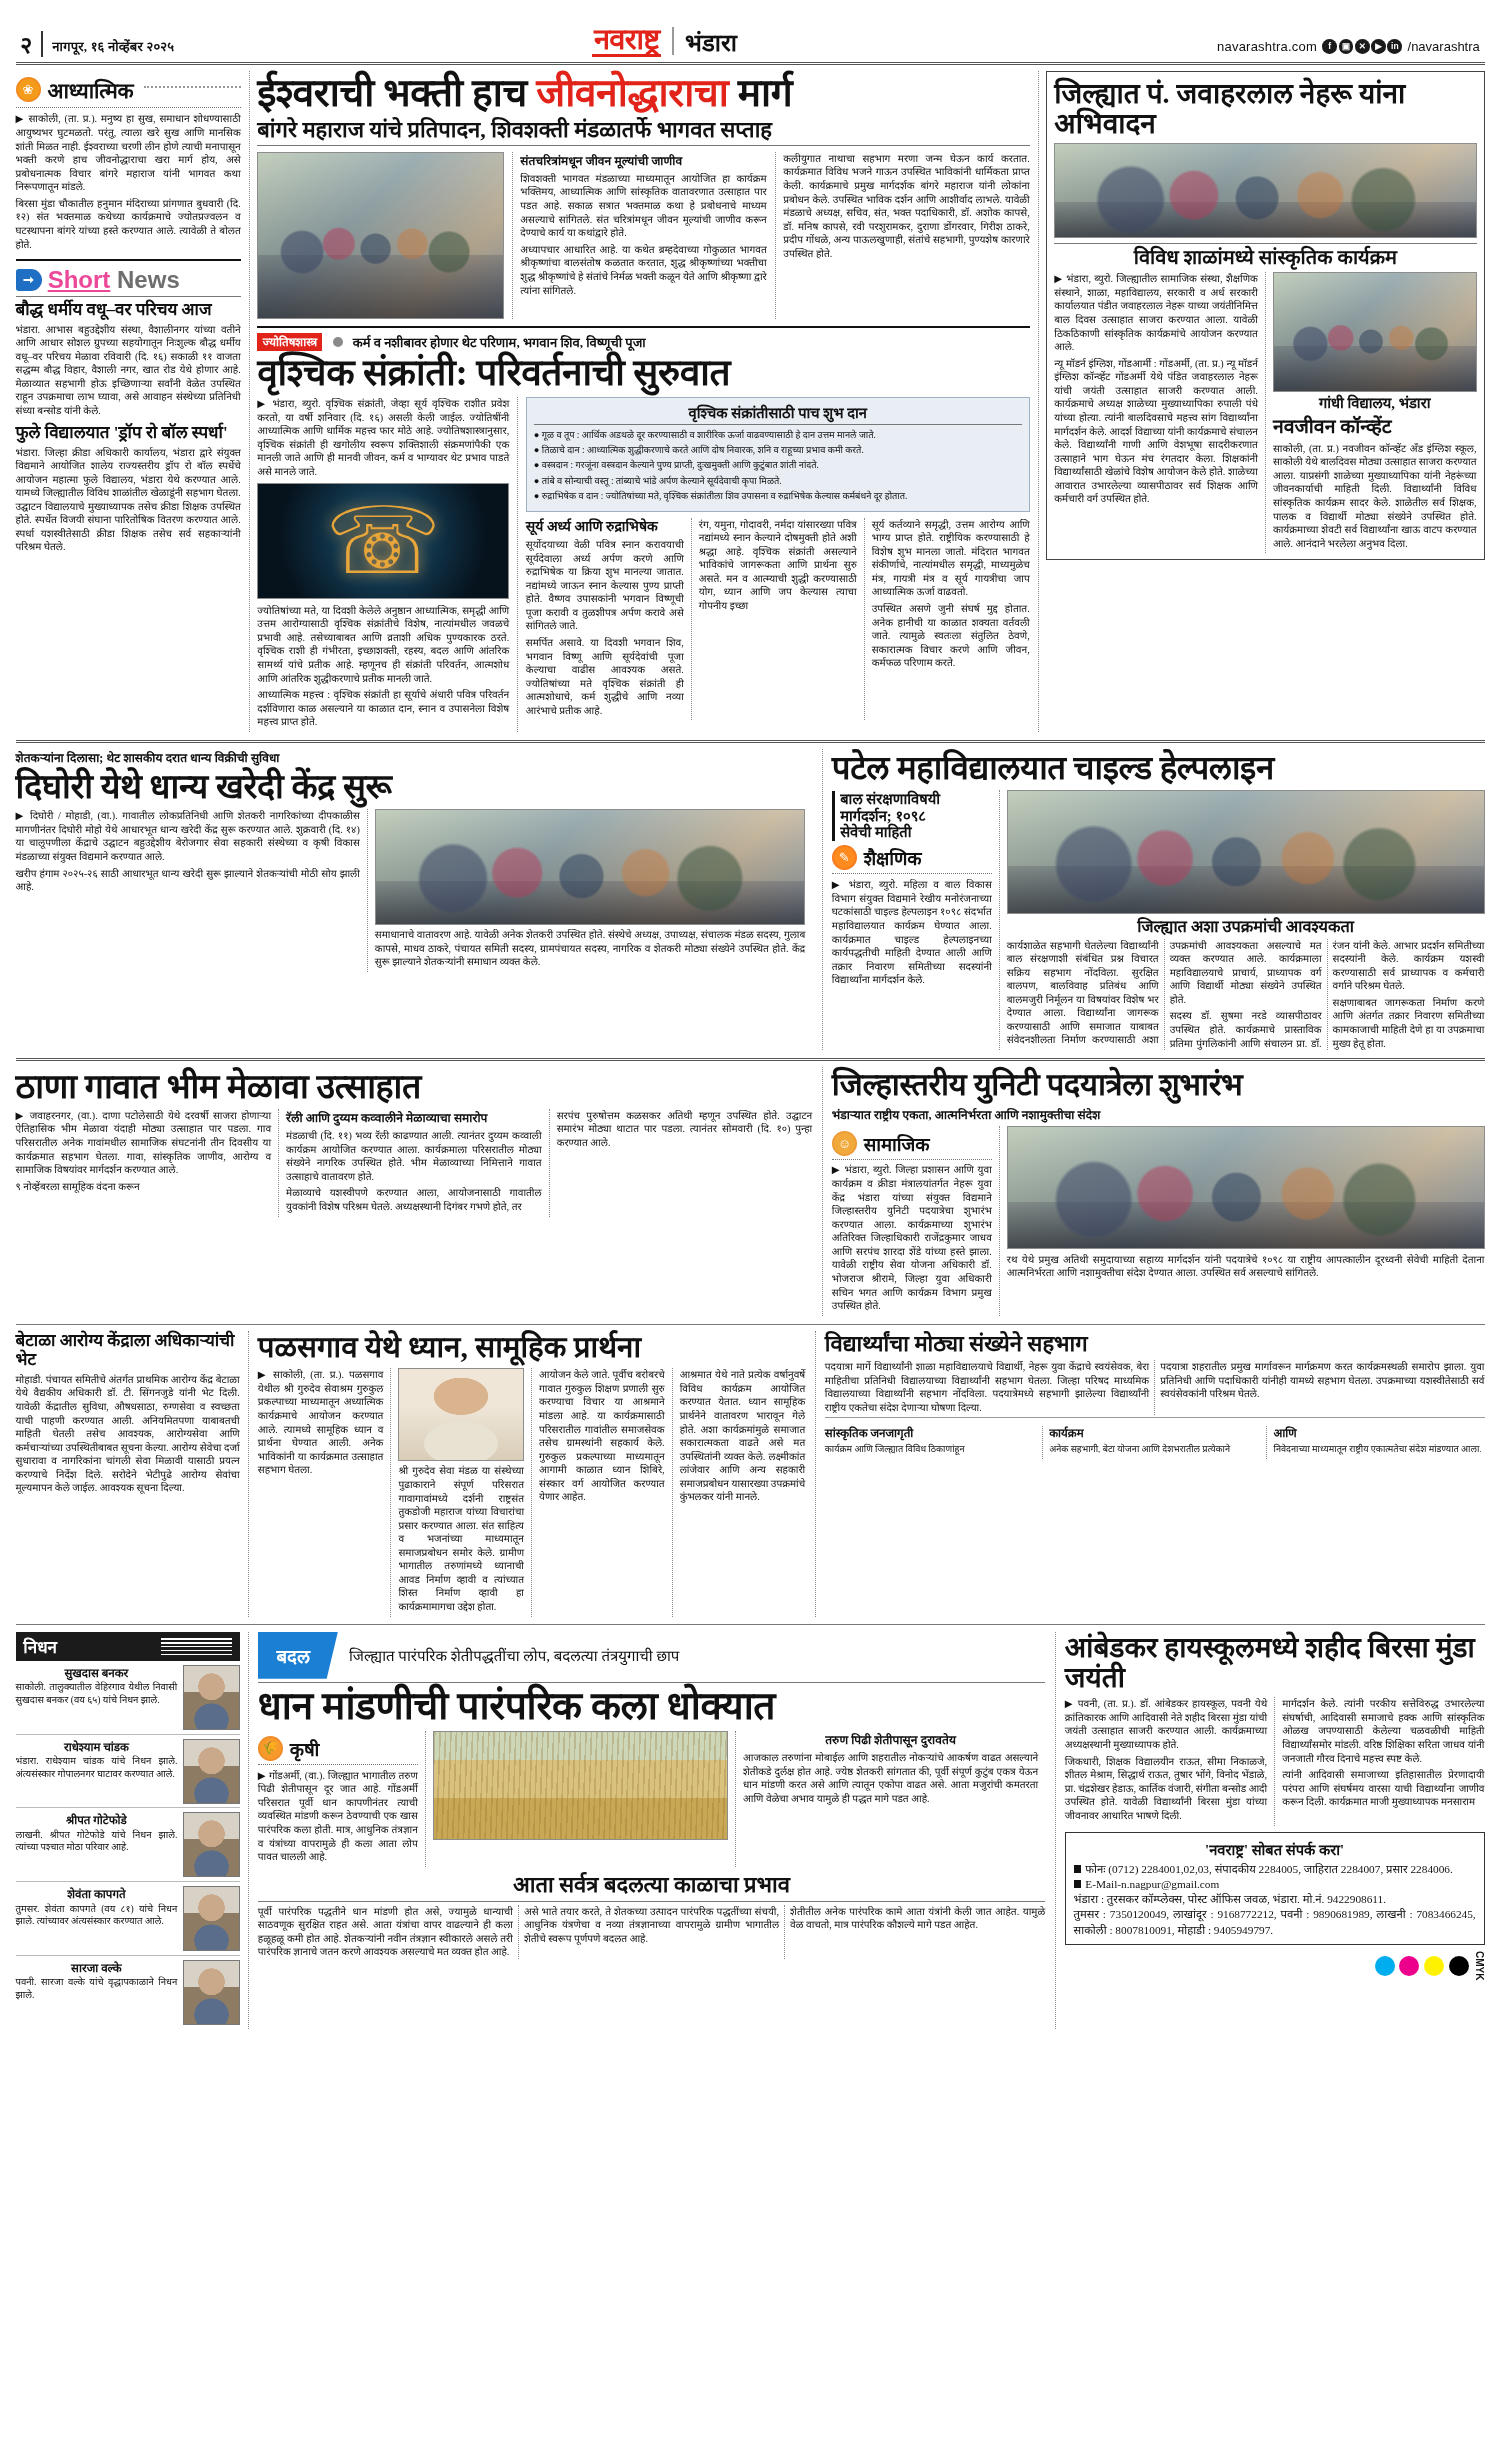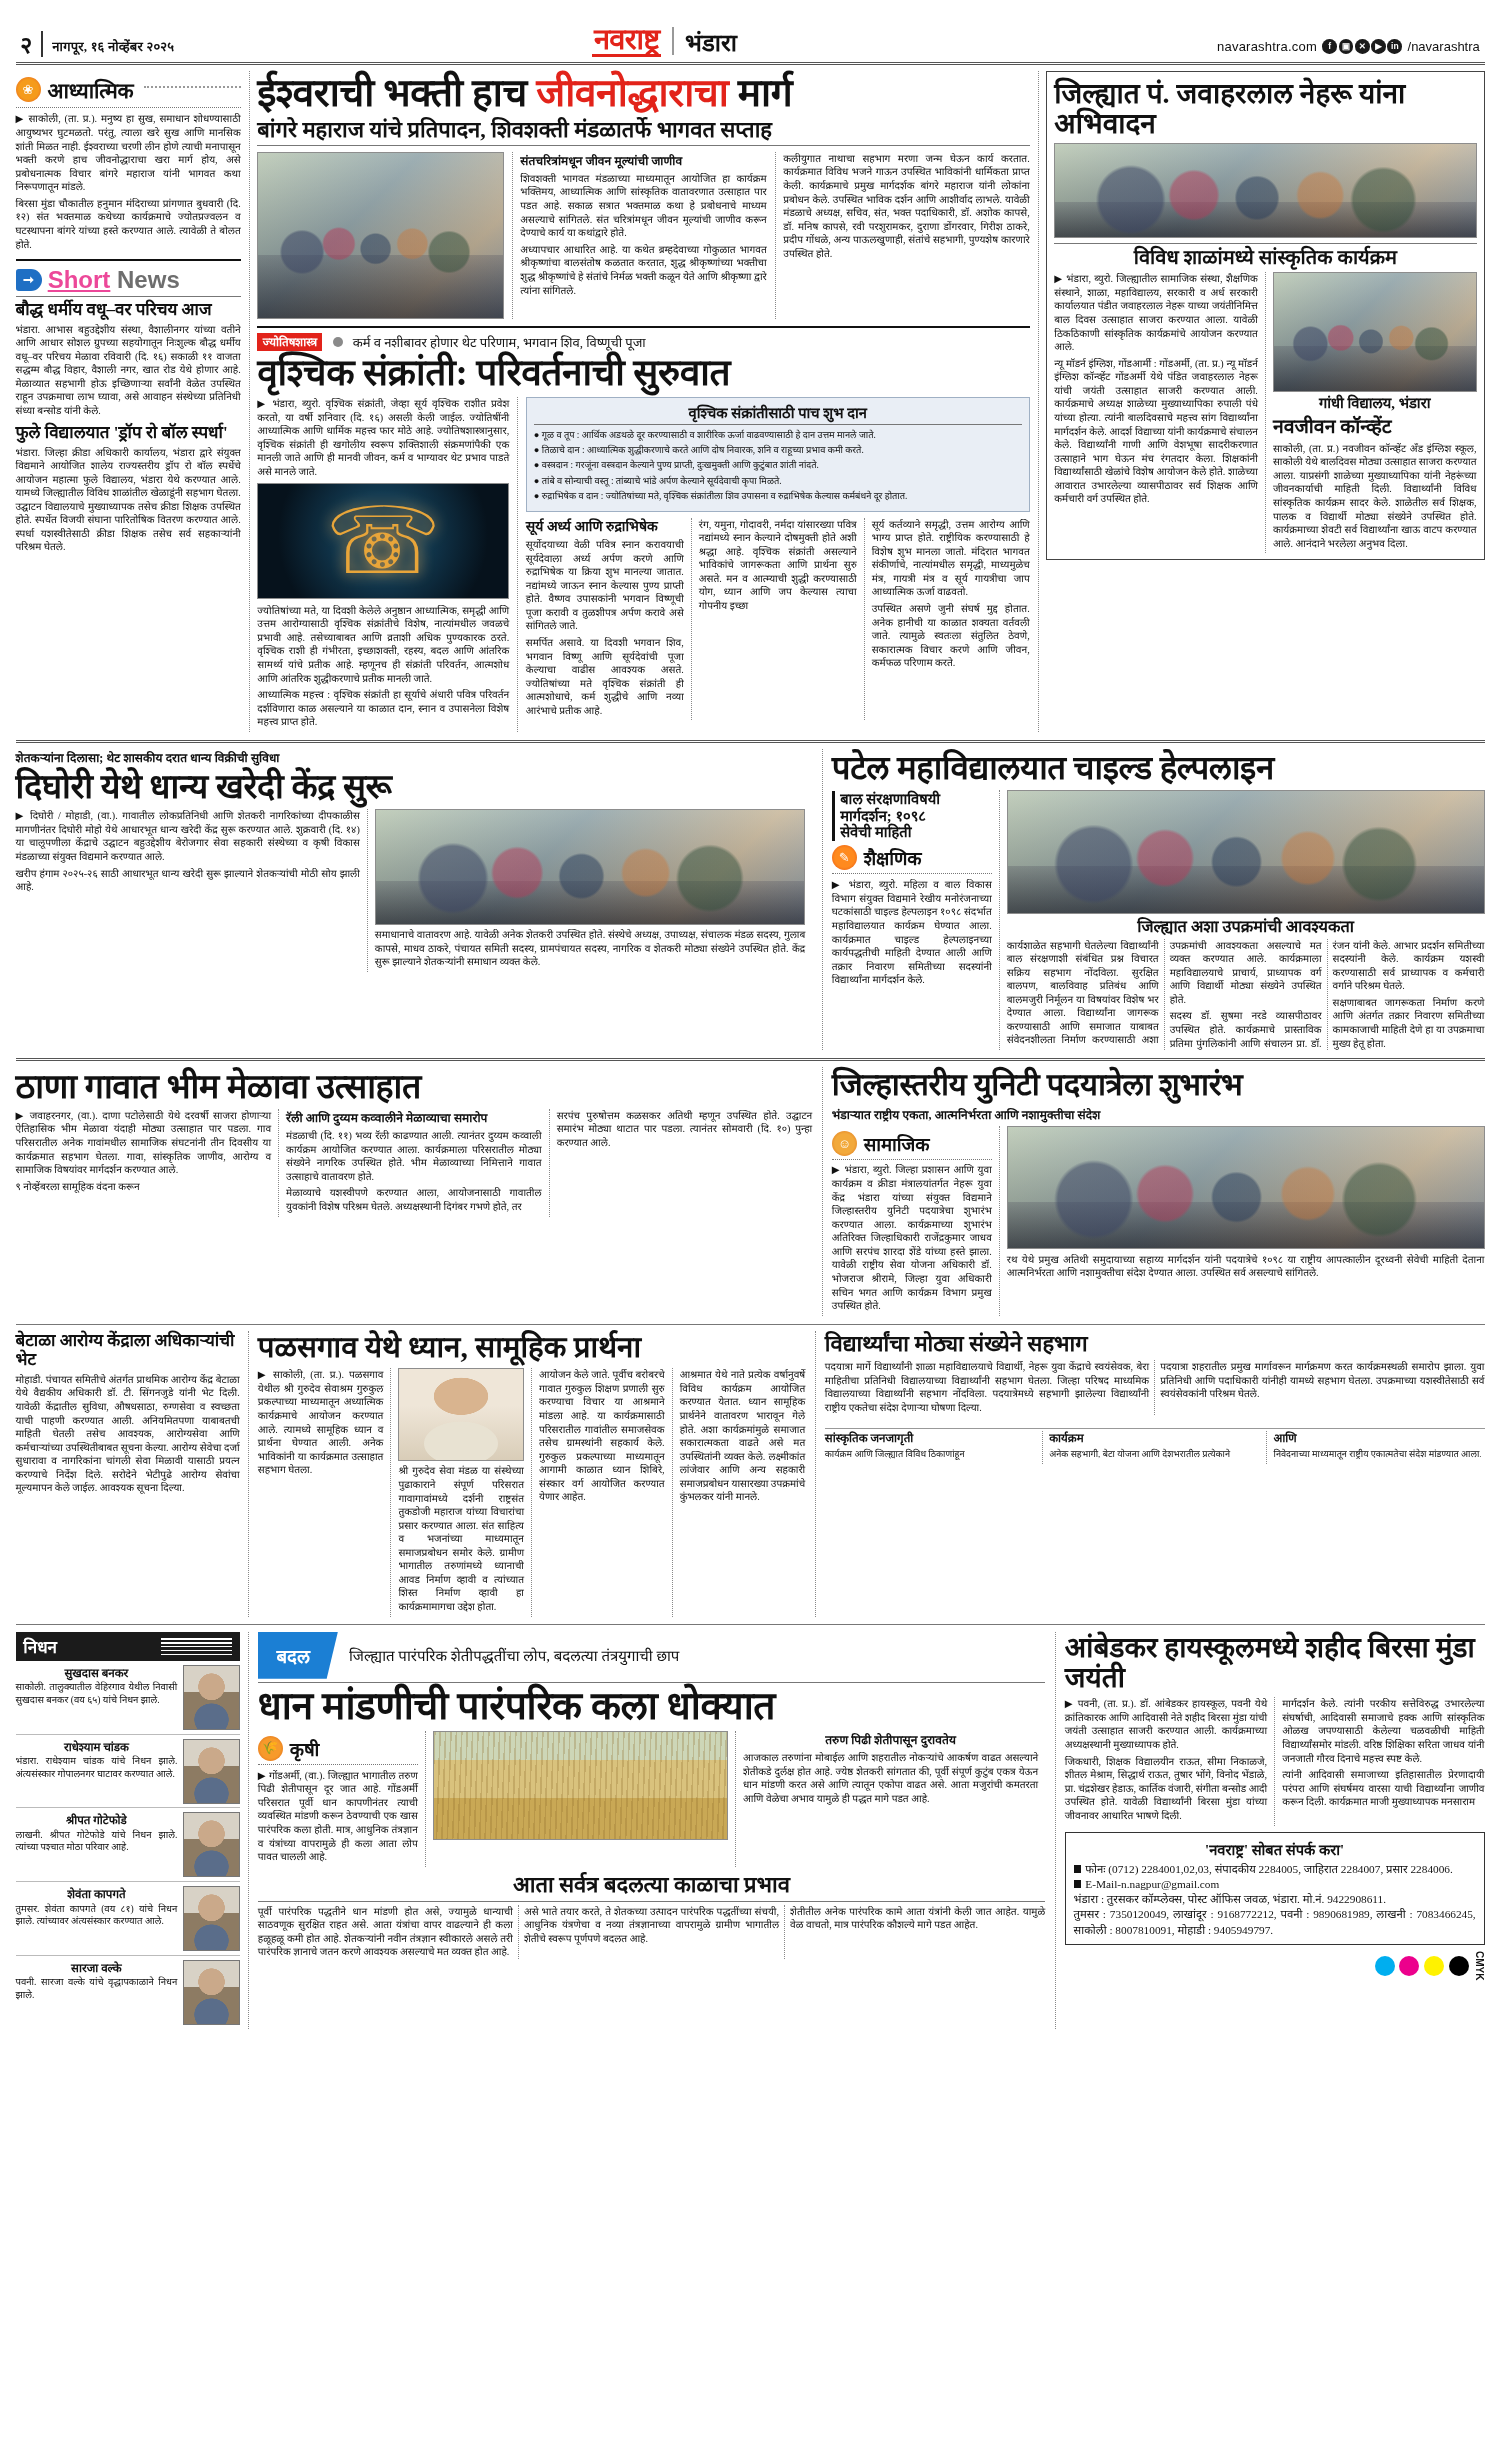--- a/index.html
+++ b/index.html
@@ -83,21 +83,21 @@
   .badge-ico.edu  { background:radial-gradient(circle,#ff8a1e 0 55%, #e24a12 100%); }
   .badge-ico.soc  { background:radial-gradient(circle,#f2a93b 0 55%, #d96b18 100%); }
   .badge-ico.agri { background:radial-gradient(circle,#f79a2b 0 55%, #d95f15 100%); }
   .badge-txt { font-size:21px; font-weight:800; letter-spacing:-0.2px; }
   .badge-dots { flex:1; border-bottom:2.3px dotted #999; height:0.8px; margin-left:3.1px; margin-bottom:4.7px;}
 
   .sec-tag { display:inline-block; background:#e2231a; color:#fff; font-size:11.6px; font-weight:800;
              padding:1.6px 5.4px; vertical-align:middle; }
   .sec-dot { display:inline-block; width:10px; height:10px; background:#8a8a8a; border-radius:50%;
              margin:0 7px; vertical-align:middle; }
-  .sec-line { font-size:13px; font-weight:400; vertical-align:middle; }
+  .sec-line { font-size:13px; font-weight:700; vertical-align:middle; }
 
   .shortnews-head { display:flex; align-items:center; gap:6.2px; margin-bottom:2.3px; }
   .sn-ico { width:26px; height:22px; background:#1f6fc4; border-radius:3.1px 12.4px 12.4px 3.1px;
             color:#fff; font-size:13px; display:flex; align-items:center; justify-content:center; font-weight:700;}
   .sn-txt { font-size:24px; font-weight:800; font-family:"Liberation Sans",sans-serif; }
   .sn-txt .b { color:#ec4899;text-decoration:underline; } .sn-txt .g { color:#6e6e6e; }
 
   .boxed { border:1.6px solid #444; padding:5.4px 7px; }
   .shaded { background:#e9eef5; border:0.8px solid #9fb0c4; padding:5.4px 7px; }
 
@@ -393,21 +393,21 @@
         </div>
       </div>
     </div>
 
     <div style="flex:1 1 auto; padding-left:9.3px;">
       <h2 class="hl-lg" style="font-size:22px;">विद्यार्थ्यांचा मोठ्या संख्येने सहभाग</h2>
       <div class="cols2">
         <p class="body">पदयात्रा मार्गे विद्यार्थ्यांनी शाळा महाविद्यालयाचे विद्यार्थी, नेहरू युवा केंद्राचे स्वयंसेवक, बेरा माहितीचा प्रतिनिधी विद्यालयाच्या विद्यार्थ्यांनी सहभाग घेतला. जिल्हा परिषद माध्यमिक विद्यालयाच्या विद्यार्थ्यांनी सहभाग नोंदविला. पदयात्रेमध्ये सहभागी झालेल्या विद्यार्थ्यांनी राष्ट्रीय एकतेचा संदेश देणाऱ्या घोषणा दिल्या.</p>
         <p class="body">पदयात्रा शहरातील प्रमुख मार्गावरून मार्गक्रमण करत कार्यक्रमस्थळी समारोप झाला. युवा प्रतिनिधी आणि पदाधिकारी यांनीही यामध्ये सहभाग घेतला. उपक्रमाच्या यशस्वीतेसाठी सर्व स्वयंसेवकांनी परिश्रम घेतले.</p>
       </div>
-      <div class="row" style="margin-top:13px; border-top:0.8px solid #999; padding-top:2px;">
+      <div class="row" style="margin-top:2px; border-top:0.8px solid #999; padding-top:8px;">
         <div style="flex:1 1 0; padding-right:6.2px;">
           <div class="hl-xs" style="font-size:11.6px;">सांस्कृतिक जनजागृती</div>
           <p class="body" style="font-size:9.2px;">कार्यक्रम आणि जिल्ह्यात विविध ठिकाणांहून</p>
         </div>
         <div style="flex:1 1 0; padding:0 6.2px; border-left:0.8px dotted #888;">
           <div class="hl-xs" style="font-size:11.6px;">कार्यक्रम</div>
           <p class="body" style="font-size:9.2px;">अनेक सहभागी, बेटा योजना आणि देशभरातील प्रत्येकाने</p>
         </div>
         <div style="flex:1 1 0; padding-left:6.2px; border-left:0.8px dotted #888;">
           <div class="hl-xs" style="font-size:11.6px;">आणि</div>

